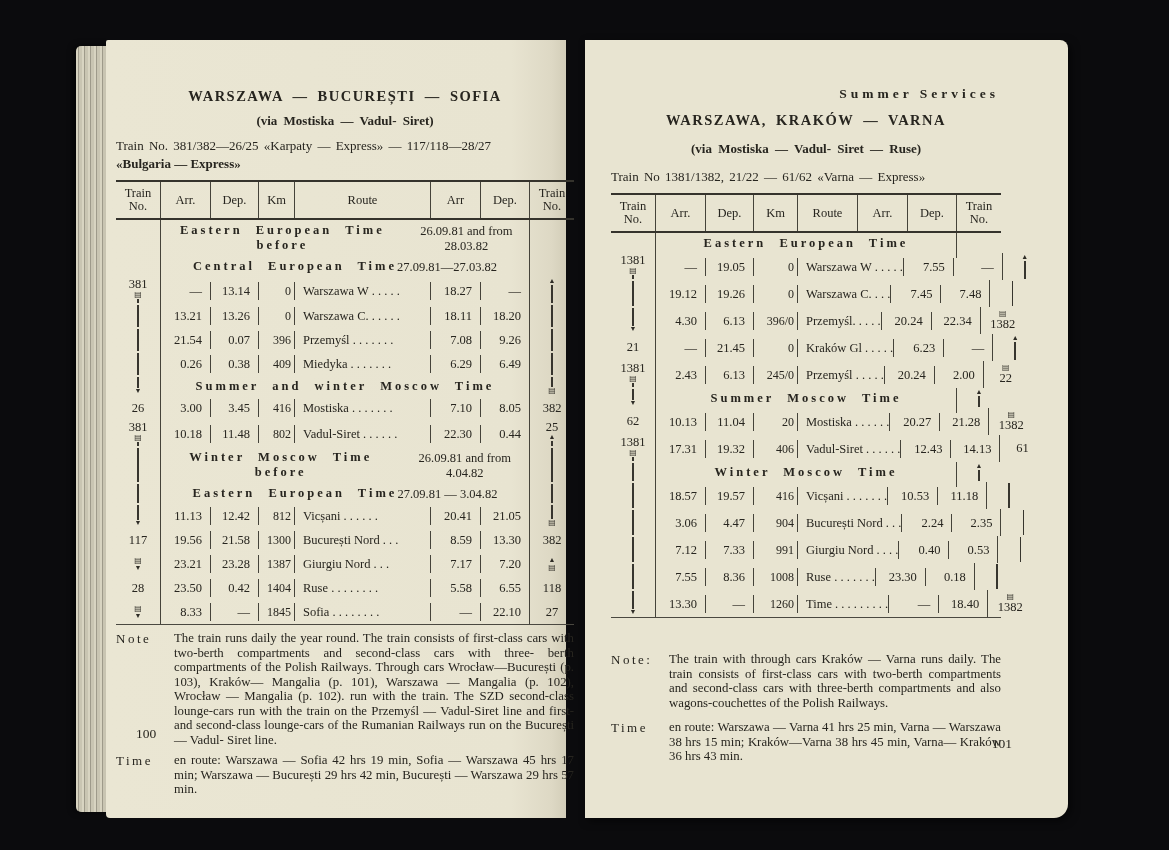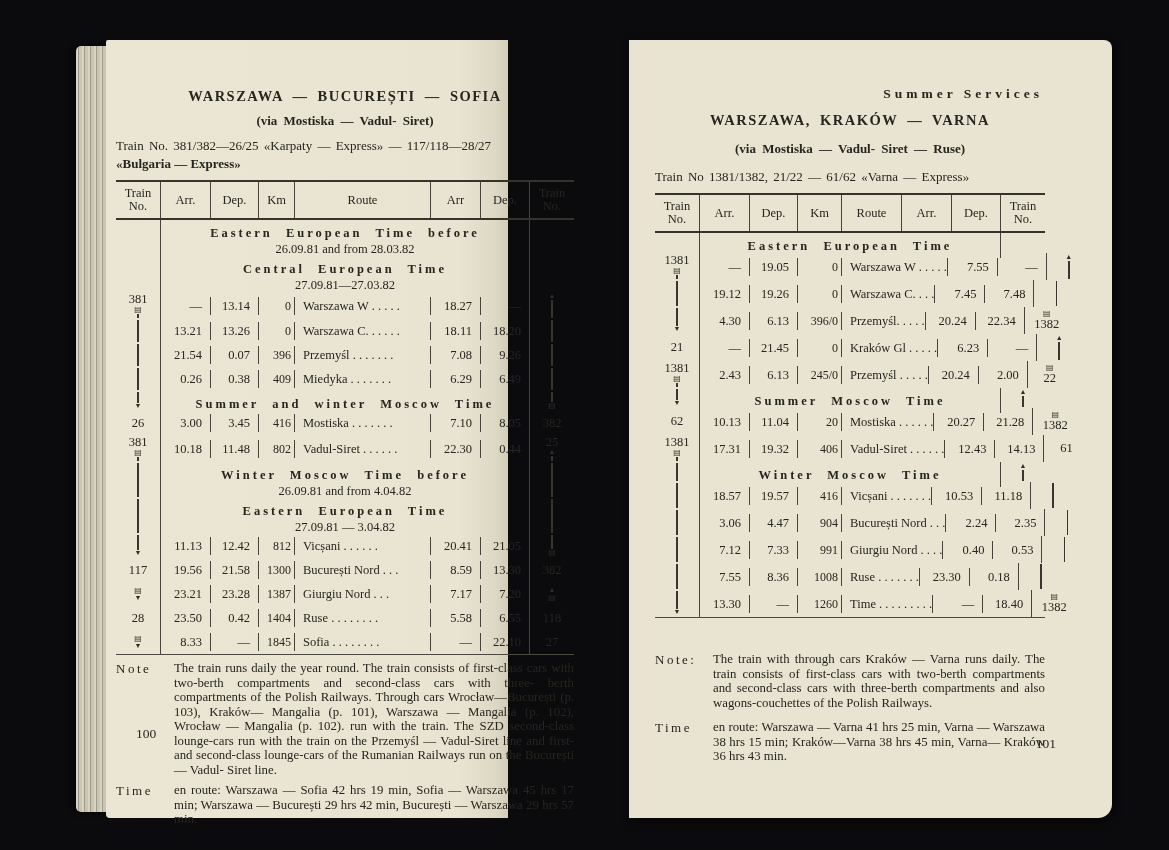--- a/index.html
+++ b/index.html
@@ -11,28 +11,27 @@
   }
   .book{position:absolute;left:0;top:0;width:1169px;height:850px;}
   .page-edges{
     position:absolute;left:76px;top:46px;width:32px;height:766px;
     background:repeating-linear-gradient(90deg,#d8d4c1 0 2px,#9e9a8a 2px 3px,#c9c5b2 3px 6px);
     border-radius:5px 0 0 5px;
     box-shadow:-2px 0 6px rgba(0,0,0,.6);
   }
   .page{position:absolute;top:40px;height:778px;background:#e8e4d1;}
   .page.left{
-    left:106px;width:402px;border-radius:2px 0 0 4px;
+    left:106px;width:460px;border-radius:2px 0 0 4px;
     background:linear-gradient(to right,#eae6d3 0%,#e8e4d1 88%,#ddd8c4 97%,#d2cdb8 100%);
   }
   .page.right{
     left:585px;width:483px;border-radius:0 8px 14px 0;
     background:linear-gradient(to right,#d3cebا 0%,#d6d1bd 0%,#e4e0cc 5%,#e9e5d2 12%);
     box-shadow:3px 3px 8px rgba(0,0,0,.55);
-    margin-left:44px;
   }
   .content{position:absolute;}
   .lp{left:10px;top:48px;width:458px;}
   .rp{left:26px;top:46px;width:390px;}
 
   .running-head{font-size:13.5px;font-weight:bold;letter-spacing:4px;text-align:right;margin:0 2px 10px 0;}
   .title{font-size:14.5px;font-weight:bold;letter-spacing:1.5px;text-align:center;word-spacing:4px;}
   .subtitle{font-size:13px;font-weight:bold;text-align:center;margin-top:8px;word-spacing:3px;}
   .trainline{font-size:13px;text-align:left;margin-top:9px;word-spacing:2px;}
   .trainline2{font-size:13px;font-weight:bold;text-align:left;margin-top:2px;}
@@ -54,21 +53,21 @@
 
   .row.data .dmid{display:grid;align-items:center;}
   .row.data{min-height:24px;}
   .rt .row.data{min-height:27px;}
   .dcell{font-size:12.5px;line-height:14px;padding:2px 0;}
   .dcell.num{text-align:right;padding-right:8px;border-right:1px solid #45433a;}
   .dcell.km{text-align:right;padding-right:3px;border-right:1px solid #45433a;font-size:12px;}
   .dcell.route{padding-left:8px;border-right:1px solid #45433a;white-space:nowrap;}
   .dcell.last{border-right:none;}
 
-  .row.section .smid{display:flex;flex-direction:column;justify-content:center;padding:3px 0 2px;}
+  .row.section .smid{display:flex;flex-direction:row;justify-content:center;padding:3px 0 2px;}
   .sec-text{font-size:12.5px;font-weight:bold;letter-spacing:3px;word-spacing:7px;text-align:center;}
   .sec-dates{font-size:12.5px;text-align:center;margin-top:1px;}
 
   
   .rail{display:flex;flex-direction:column;align-items:center;justify-content:flex-start;padding:1px 0;}
   .rail.c{justify-content:center;}
   .tno{font-size:12.5px;line-height:13px;}
   .csym{font-size:8px;line-height:8px;color:#2e2c26;}
   .ahead{font-size:7px;line-height:7px;color:#2e2c26;}
   .rline{flex:1 1 4px;width:1.5px;min-height:4px;background:#37352e;}

